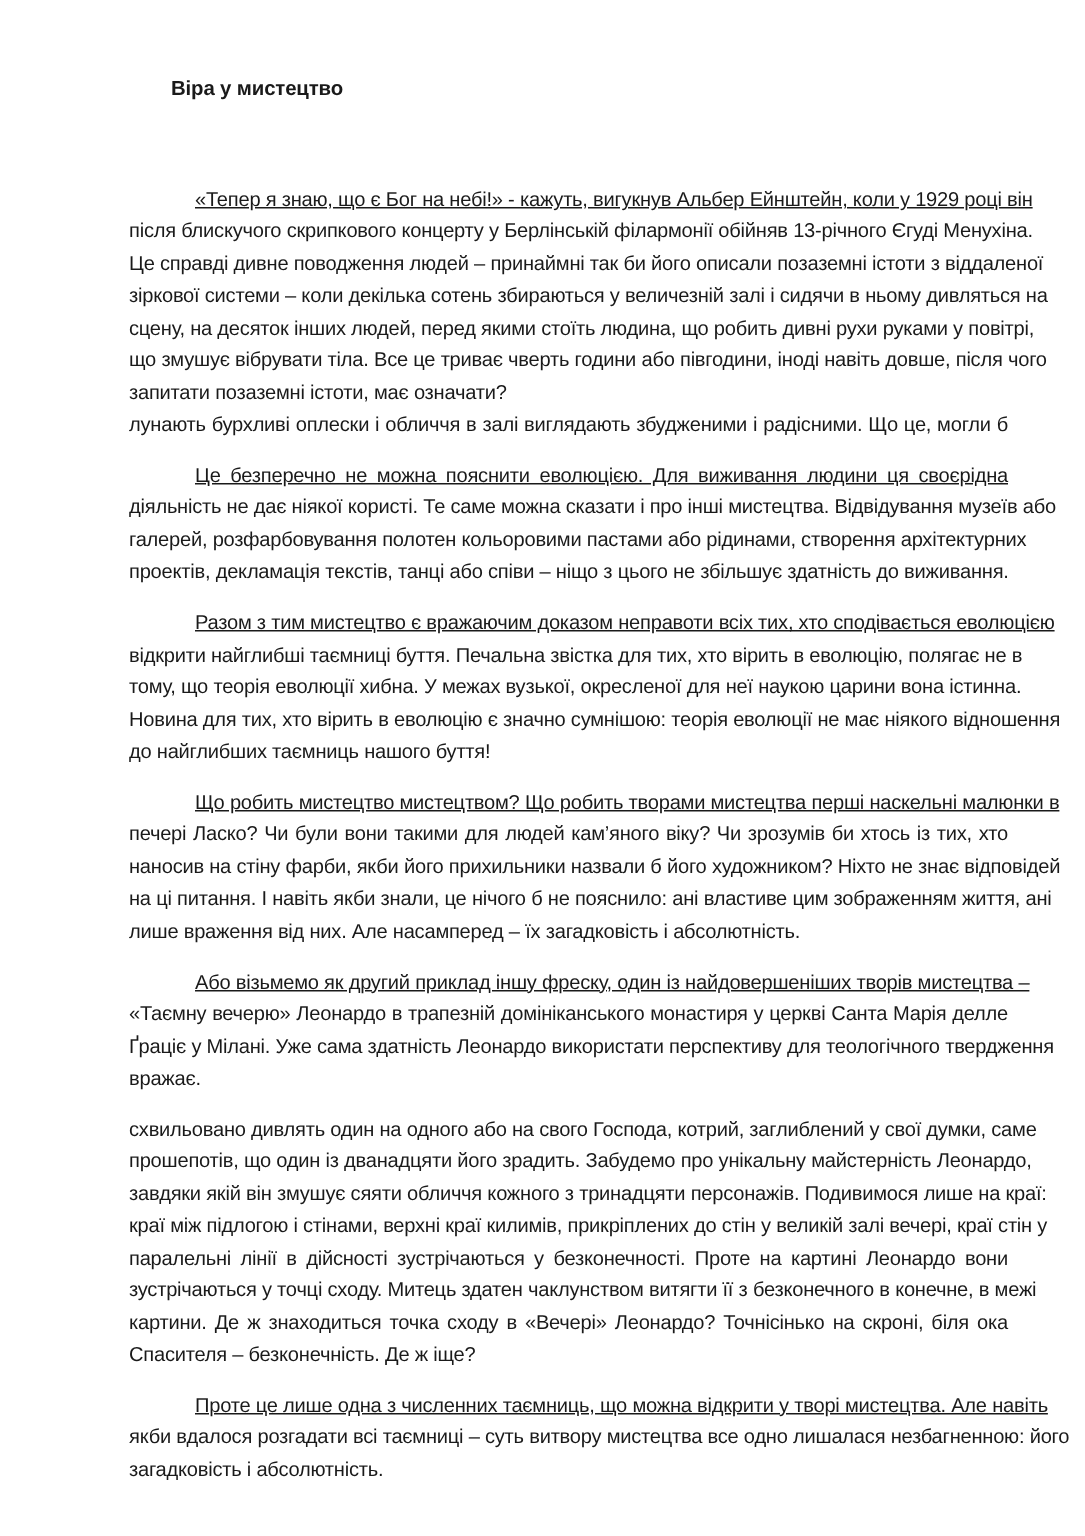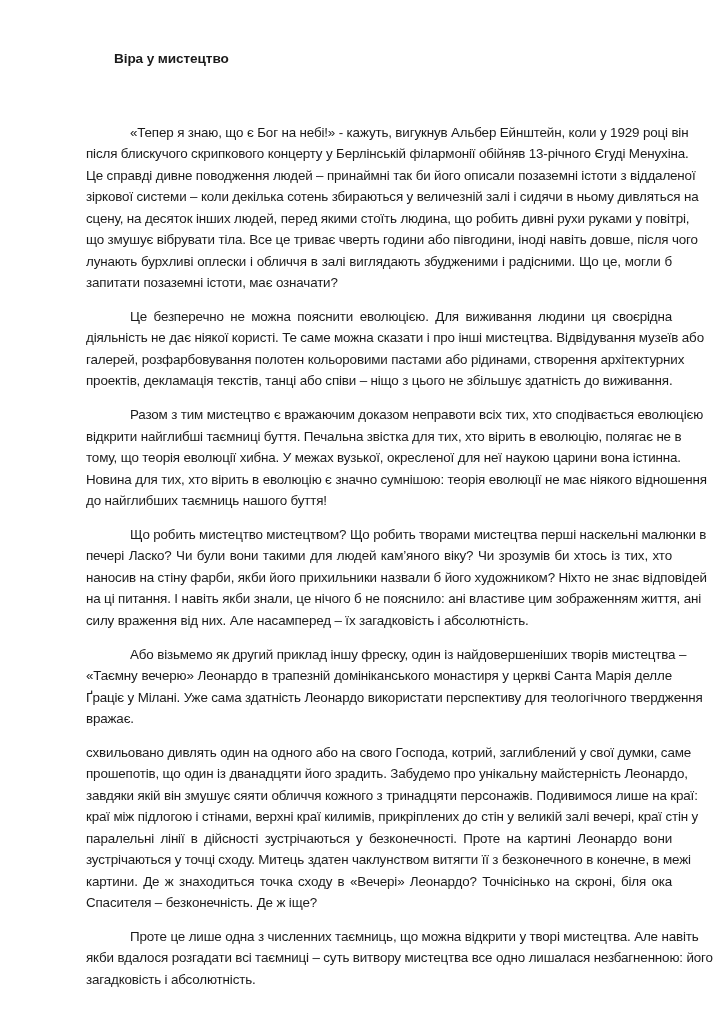--- a/index.html
+++ b/index.html
@@ -11,58 +11,58 @@
   .title {
     position: absolute; left: 114px; top: 51px;
     font-size: 13.6px; font-weight: bold; letter-spacing: -0.1px;
   }
   .body {
     position: absolute; left: 86px; top: 122px; width: 586px;
     font-size: 13.4px; line-height: 21.45px; letter-spacing: -0.15px;
   }
   .para { margin: 0 0 12.5px 0; }
   .line { display: block; white-space: nowrap; text-align: justify; text-align-last: justify; height: 21.45px; overflow: visible; }
-  .line.first { padding-left: 44px; }
+  .line.first { padding-left: 44px; text-decoration: underline; }
   .line.last { text-align-last: left; }
 </style>
 </head>
 <body>
 
 <div class="page">
   <div class="title">Віра у мистецтво</div>
   <div class="body" id="doc-body">
       <div class="para">
         <span class="line first">«Тепер я знаю, що є Бог на небі!» - кажуть, вигукнув Альбер Ейнштейн, коли у 1929 році він</span>
         <span class="line">після блискучого скрипкового концерту у Берлінській філармонії обійняв 13-річного Єгуді Менухіна.</span>
         <span class="line">Це справді дивне поводження людей – принаймні так би його описали позаземні істоти з віддаленої</span>
         <span class="line">зіркової системи – коли декілька сотень збираються у величезній залі і сидячи в ньому дивляться на</span>
         <span class="line">сцену, на десяток інших людей, перед якими стоїть людина, що робить дивні рухи руками у повітрі,</span>
         <span class="line">що змушує вібрувати тіла. Все це триває чверть години або півгодини, іноді навіть довше, після чого</span>
+        <span class="line last">запитати позаземні істоти, має означати?</span>
         <span class="line">лунають бурхливі оплески і обличчя в залі виглядають збудженими і радісними. Що це, могли б</span>
-        <span class="line last">запитати позаземні істоти, має означати?</span>
       </div>
       <div class="para">
         <span class="line first">Це безперечно не можна пояснити еволюцією. Для виживання людини ця своєрідна</span>
         <span class="line">діяльність не дає ніякої користі. Те саме можна сказати і про інші мистецтва. Відвідування музеїв або</span>
         <span class="line">галерей, розфарбовування полотен кольоровими пастами або рідинами, створення архітектурних</span>
         <span class="line last">проектів, декламація текстів, танці або співи – ніщо з цього не збільшує здатність до виживання.</span>
       </div>
       <div class="para">
         <span class="line first">Разом з тим мистецтво є вражаючим доказом неправоти всіх тих, хто сподівається еволюцією</span>
         <span class="line">відкрити найглибші таємниці буття. Печальна звістка для тих, хто вірить в еволюцію, полягає не в</span>
         <span class="line">тому, що теорія еволюції хибна. У межах вузької, окресленої для неї наукою царини вона істинна.</span>
         <span class="line">Новина для тих, хто вірить в еволюцію є значно сумнішою: теорія еволюції не має ніякого відношення</span>
         <span class="line last">до найглибших таємниць нашого буття!</span>
       </div>
       <div class="para">
         <span class="line first">Що робить мистецтво мистецтвом? Що робить творами мистецтва перші наскельні малюнки в</span>
         <span class="line">печері Ласко? Чи були вони такими для людей кам’яного віку? Чи зрозумів би хтось із тих, хто</span>
         <span class="line">наносив на стіну фарби, якби його прихильники назвали б його художником? Ніхто не знає відповідей</span>
         <span class="line">на ці питання. І навіть якби знали, це нічого б не пояснило: ані властиве цим зображенням життя, ані</span>
-        <span class="line last">силу враження від них. Але насамперед – їх загадковість і абсолютність.</span>
+        <span class="line last">лише враження від них. Але насамперед – їх загадковість і абсолютність.</span>
       </div>
       <div class="para">
         <span class="line first">Або візьмемо як другий приклад іншу фреску, один із найдовершеніших творів мистецтва –</span>
         <span class="line">«Таємну вечерю» Леонардо в трапезній домініканського монастиря у церкві Санта Марія делле</span>
         <span class="line">Ґраціє у Мілані. Уже сама здатність Леонардо використати перспективу для теологічного твердження</span>
         <span class="line last">вражає.</span>
       </div>
       <div class="para">
         <span class="line">схвильовано дивлять один на одного або на свого Господа, котрий, заглиблений у свої думки, саме</span>
         <span class="line">прошепотів, що один із дванадцяти його зрадить. Забудемо про унікальну майстерність Леонардо,</span>

